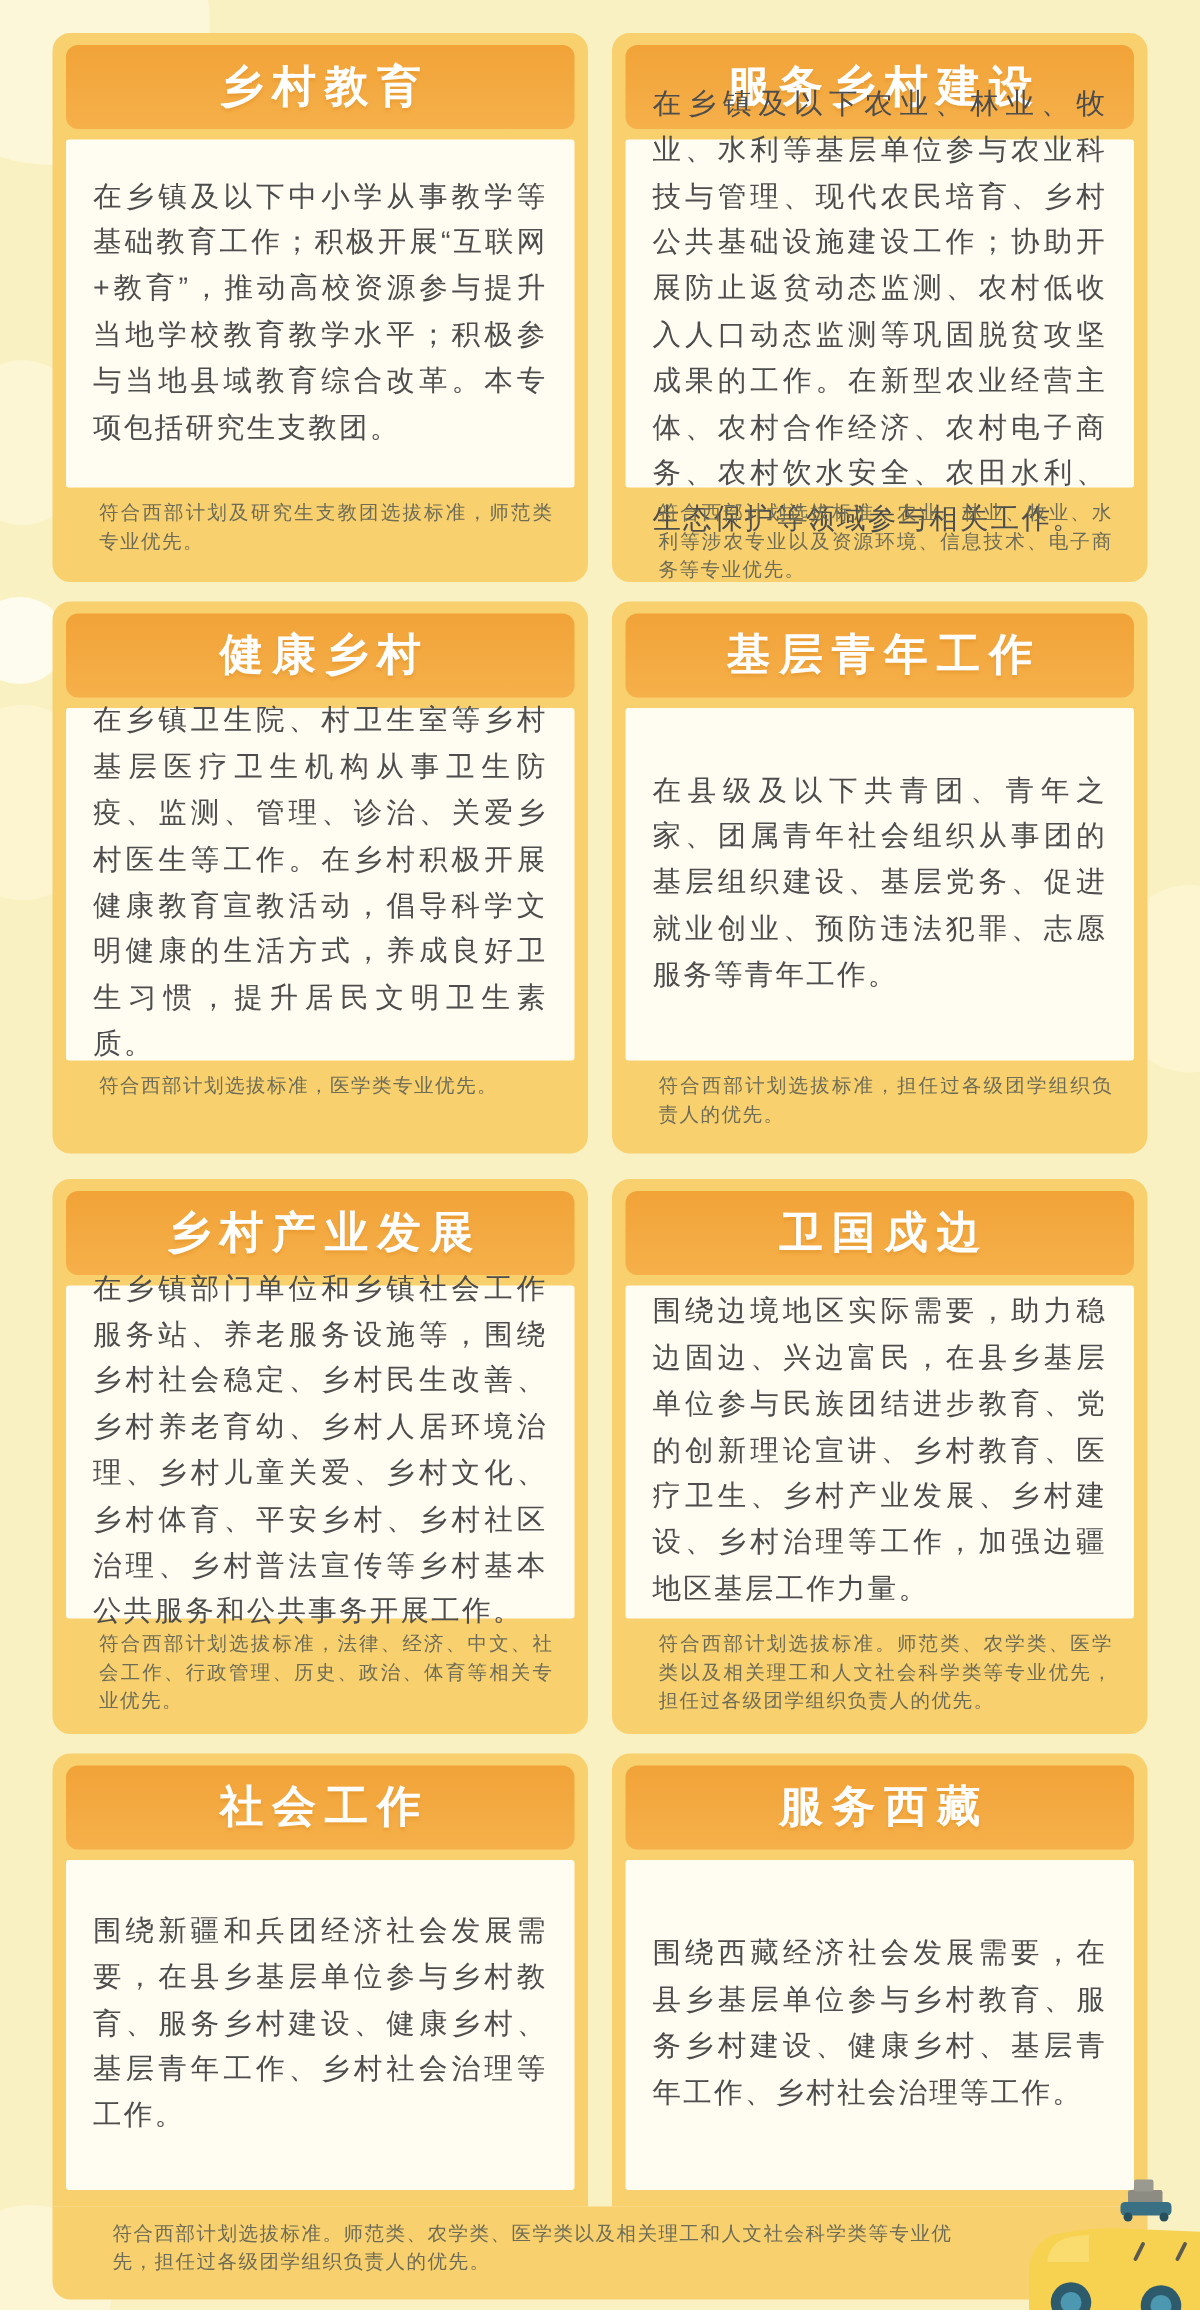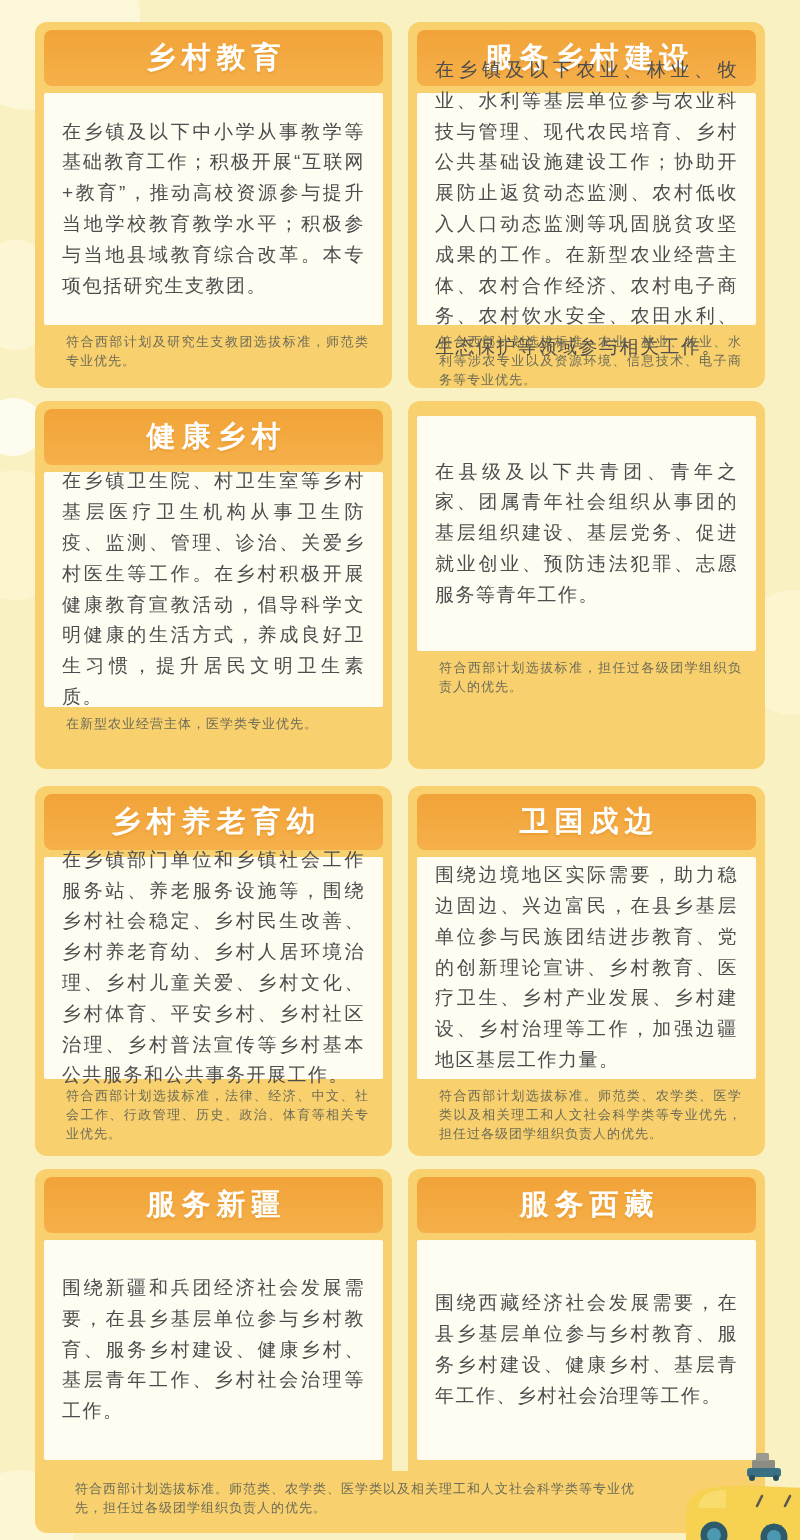--- a/index.html
+++ b/index.html
@@ -135,51 +135,52 @@
         <p class="card-note">符合西部计划选拔标准，农业、林业、牧业、水利等涉农专业以及资源环境、信息技术、电子商务等专业优先。</p>
       </section>
     </div>
 
     <div class="row row2">
       <section class="card">
         <div class="card-header">健康乡村</div>
         <div class="card-panel">
           <p class="body-text">在乡镇卫生院、村卫生室等乡村基层医疗卫生机构从事卫生防疫、监测、管理、诊治、关爱乡村医生等工作。在乡村积极开展健康教育宣教活动，倡导科学文明健康的生活方式，养成良好卫生习惯，提升居民文明卫生素质。</p>
         </div>
-        <p class="card-note">在新型农业经营主体，医学类专业优先。</p>
-      </section>
-      <section class="card">
+        <p class="card-note">符合西部计划选拔标准，医学类专业优先。</p>
+      </section>
+      <section class="card">
+        <div class="card-header">基层青年工作</div>
         <div class="card-panel">
           <p class="body-text">在县级及以下共青团、青年之家、团属青年社会组织从事团的基层组织建设、基层党务、促进就业创业、预防违法犯罪、志愿服务等青年工作。</p>
         </div>
         <p class="card-note">符合西部计划选拔标准，担任过各级团学组织负责人的优先。</p>
       </section>
     </div>
 
     <div class="row row3">
       <section class="card">
-        <div class="card-header">乡村养老育幼</div>
+        <div class="card-header">乡村产业发展</div>
         <div class="card-panel">
           <p class="body-text">在乡镇部门单位和乡镇社会工作服务站、养老服务设施等，围绕乡村社会稳定、乡村民生改善、乡村养老育幼、乡村人居环境治理、乡村儿童关爱、乡村文化、乡村体育、平安乡村、乡村社区治理、乡村普法宣传等乡村基本公共服务和公共事务开展工作。</p>
         </div>
         <p class="card-note">符合西部计划选拔标准，法律、经济、中文、社会工作、行政管理、历史、政治、体育等相关专业优先。</p>
       </section>
       <section class="card">
         <div class="card-header">卫国戍边</div>
         <div class="card-panel">
           <p class="body-text">围绕边境地区实际需要，助力稳边固边、兴边富民，在县乡基层单位参与民族团结进步教育、党的创新理论宣讲、乡村教育、医疗卫生、乡村产业发展、乡村建设、乡村治理等工作，加强边疆地区基层工作力量。</p>
         </div>
         <p class="card-note">符合西部计划选拔标准。师范类、农学类、医学类以及相关理工和人文社会科学类等专业优先，担任过各级团学组织负责人的优先。</p>
       </section>
     </div>
 
     <div class="bottom">
       <div class="bottom-cards">
         <section class="card">
-          <div class="card-header">服务新疆</div>
+          <div class="card-header">社会工作</div>
           <div class="card-panel">
             <p class="body-text">围绕新疆和兵团经济社会发展需要，在县乡基层单位参与乡村教育、服务乡村建设、健康乡村、基层青年工作、乡村社会治理等工作。</p>
           </div>
         </section>
         <section class="card">
           <div class="card-header">服务西藏</div>
           <div class="card-panel">
             <p class="body-text">围绕西藏经济社会发展需要，在县乡基层单位参与乡村教育、服务乡村建设、健康乡村、基层青年工作、乡村社会治理等工作。</p>
           </div>
         </section>

